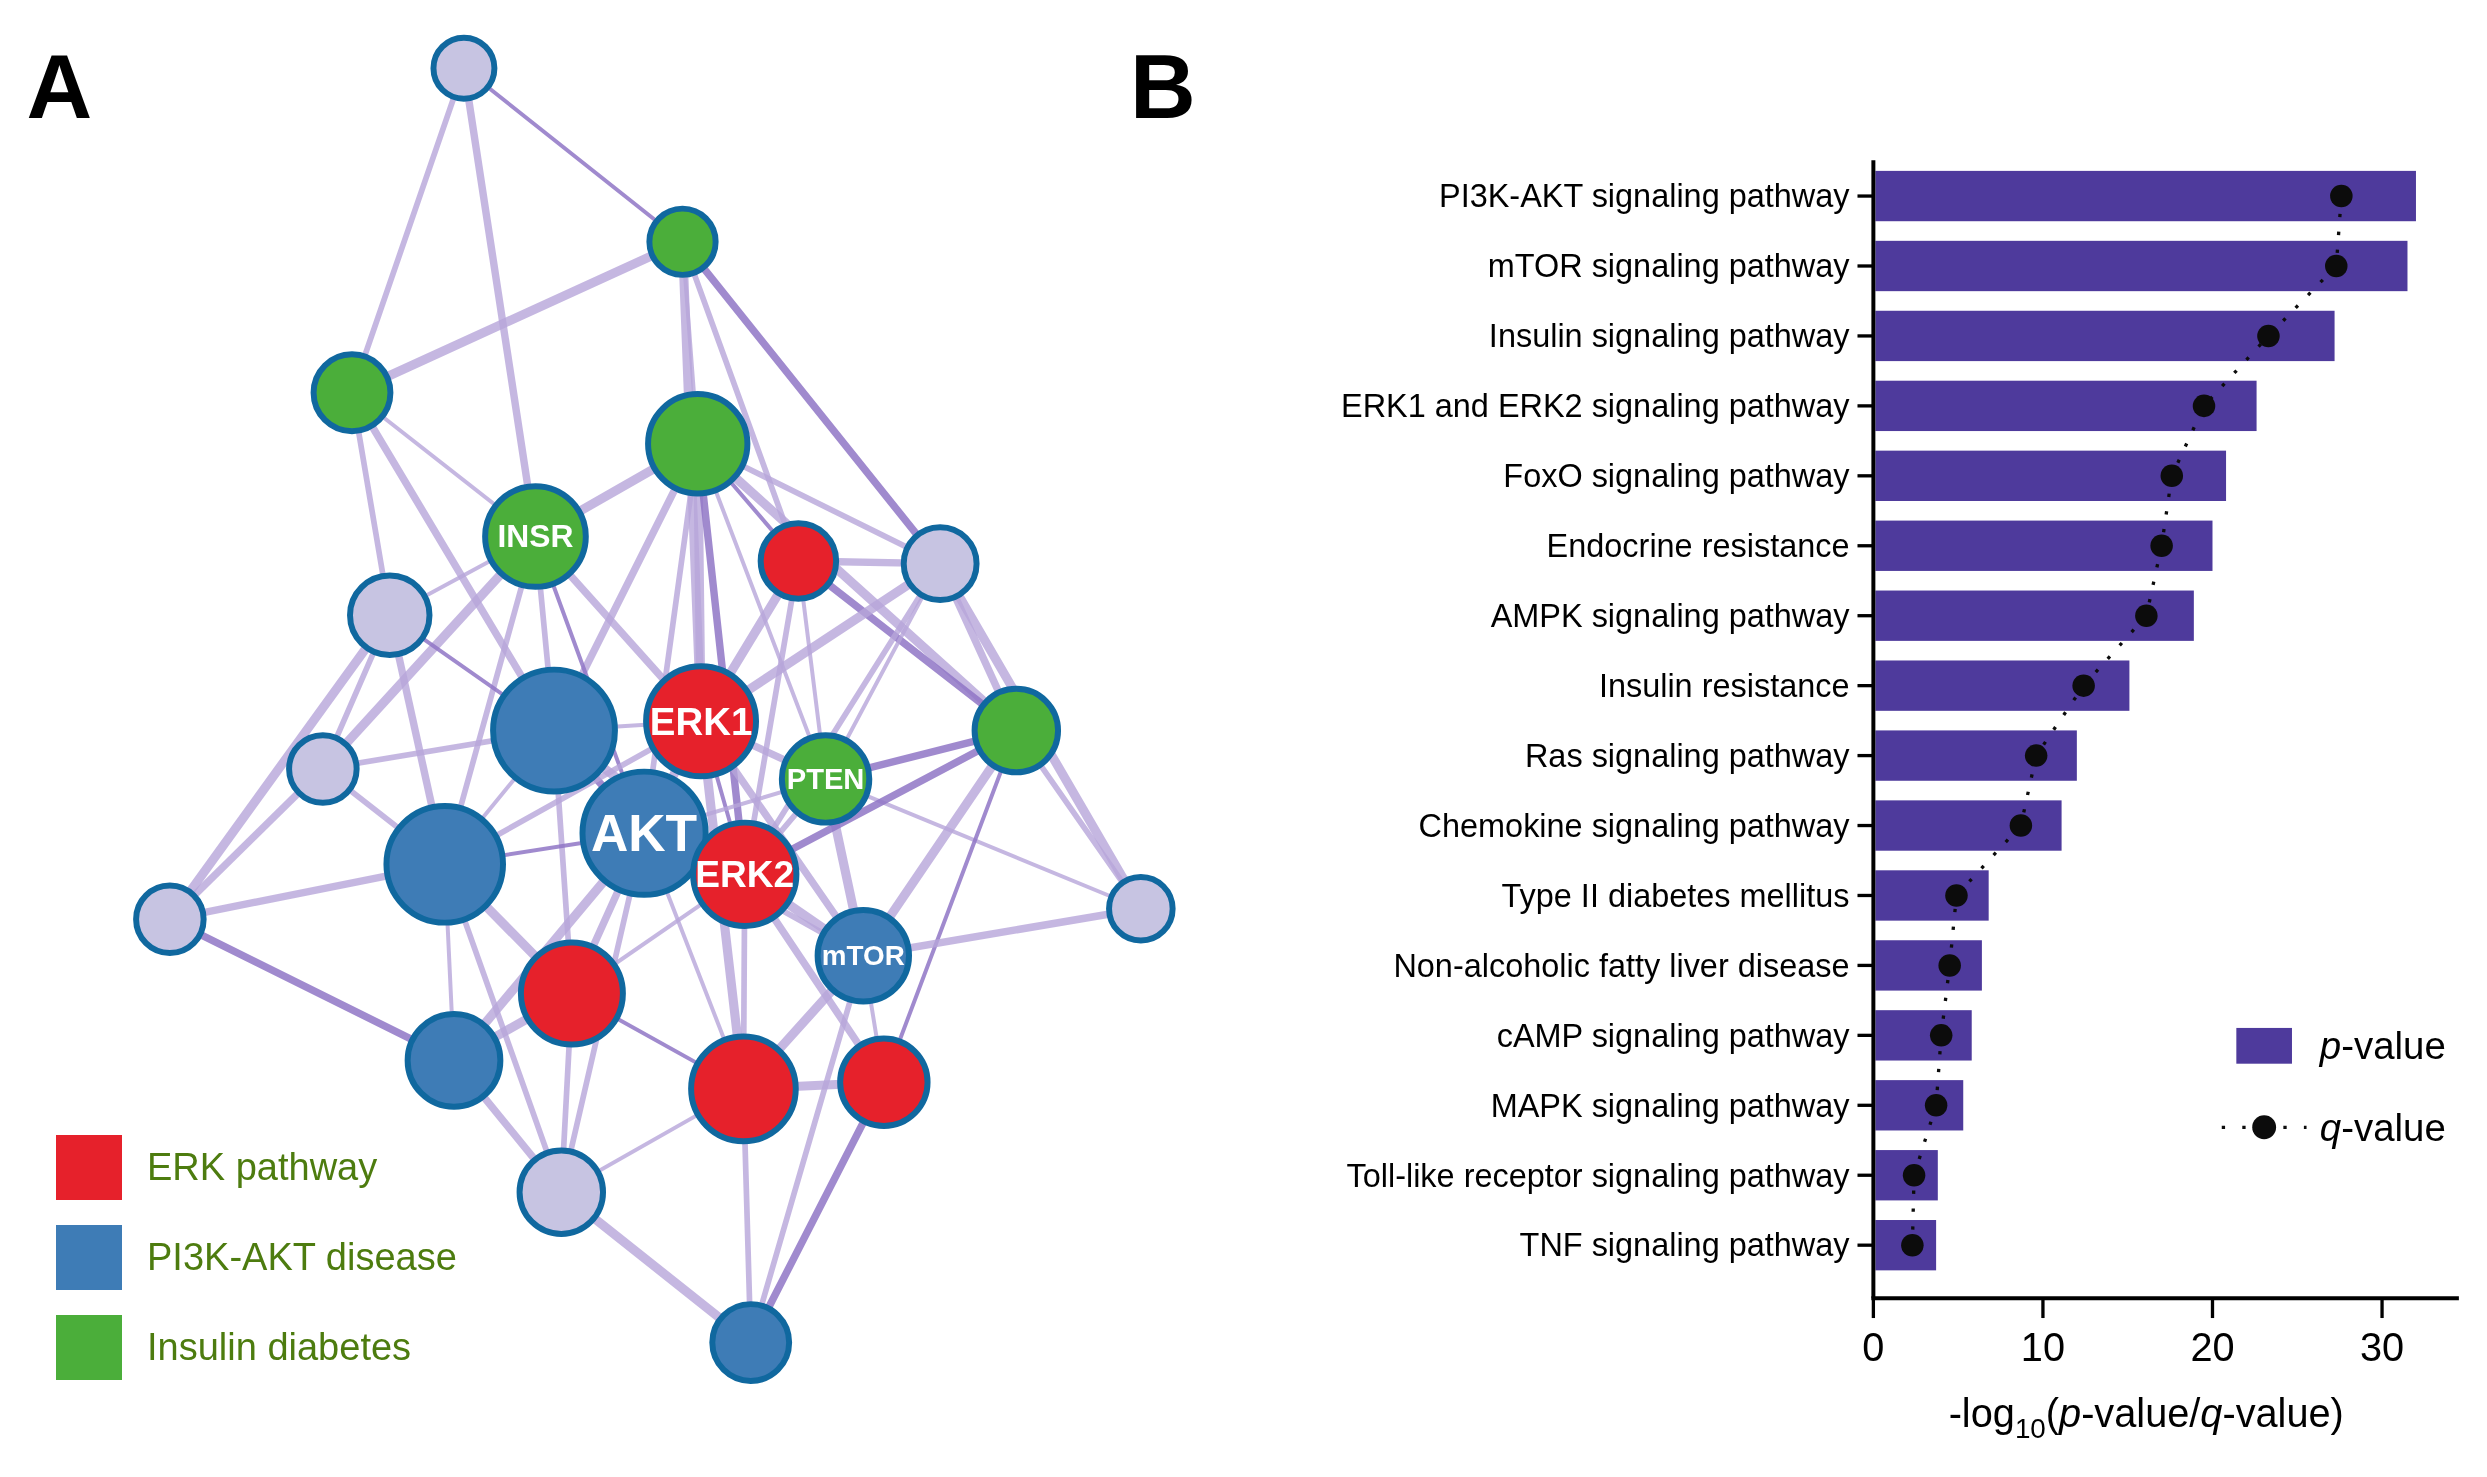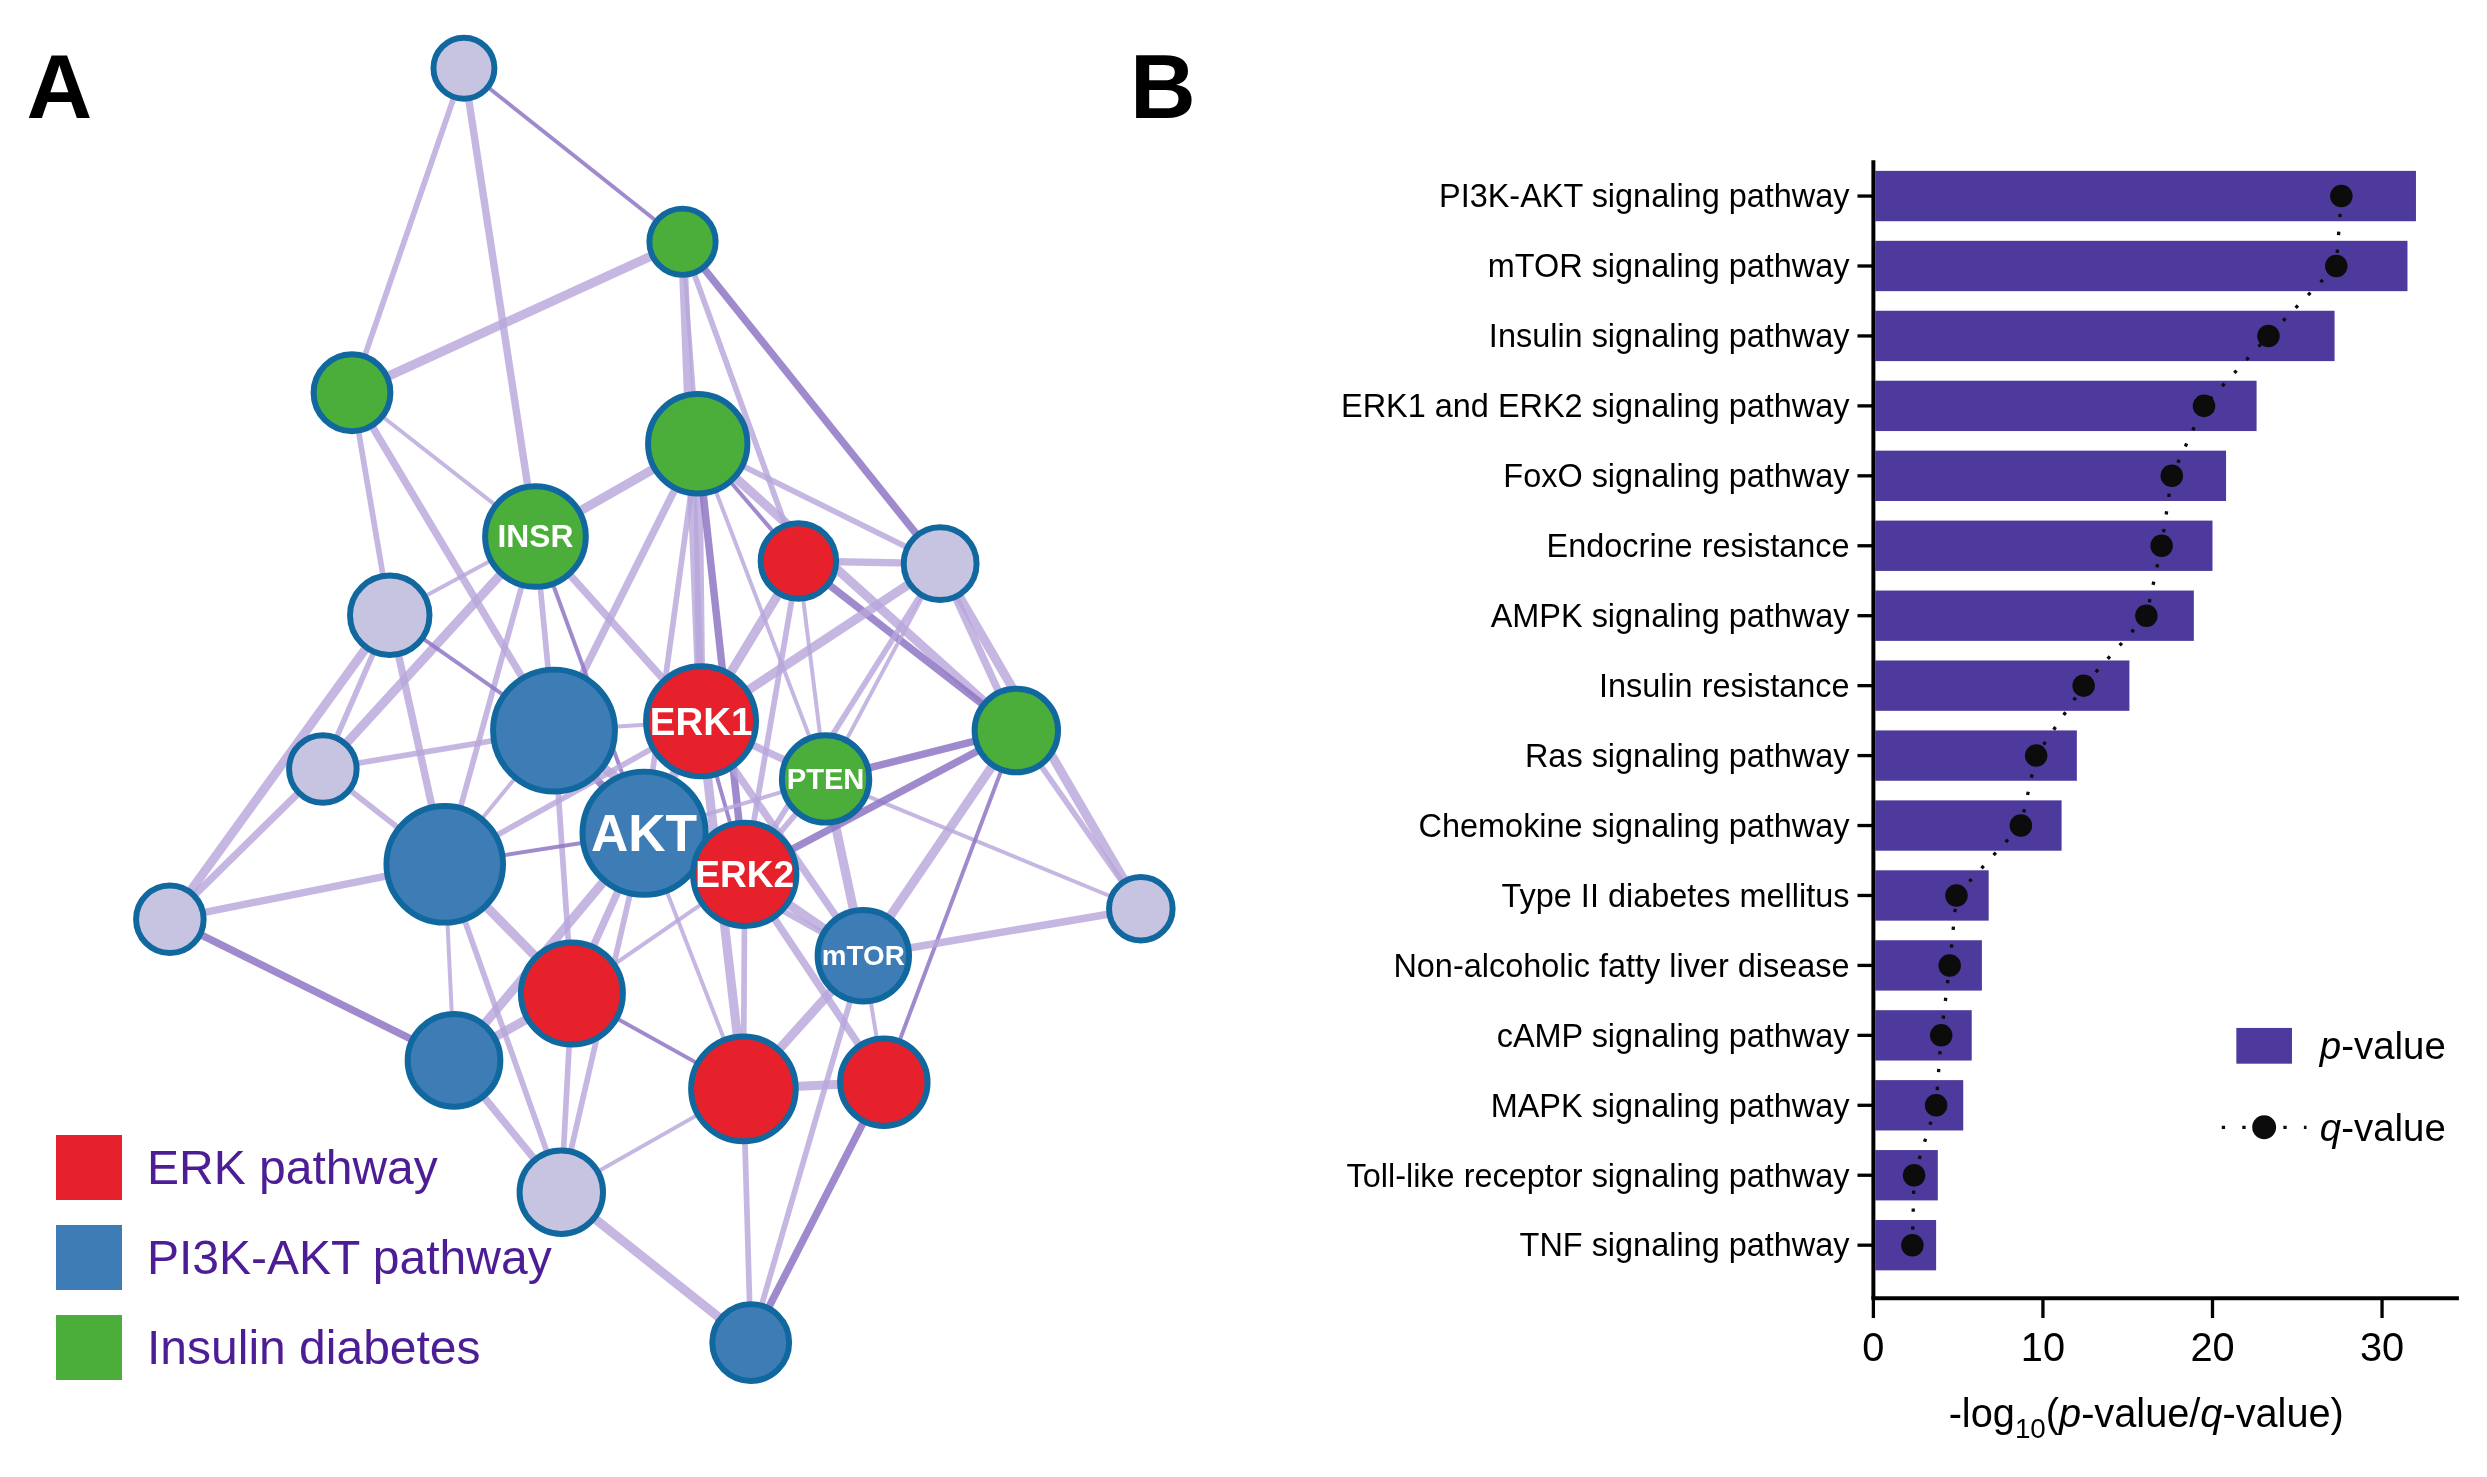--- a/index.html
+++ b/index.html
@@ -5,21 +5,21 @@
   html,body{margin:0;padding:0;background:#ffffff;}
   .page{position:relative;width:2487px;height:1477px;background:#fff;overflow:hidden;
         font-family:"Liberation Sans", sans-serif;}
   .panel-letter{position:absolute;font-size:91px;font-weight:800;color:#000;line-height:1;}
   #letterA{left:26.5px;top:41px;}
   #letterB{left:1130px;top:41px;}
   #figure-svg{position:absolute;left:0;top:0;}
   #panelA-legend{position:absolute;left:56px;top:1134px;display:flex;flex-direction:column;gap:24px;}
   .legend-row{display:flex;align-items:center;gap:25px;height:66px;}
   .legend-swatch{width:66px;height:65px;flex:0 0 auto;}
-  .legend-label{font-size:48px;color:#4c1d95;white-space:nowrap;}
+  .legend-label{font-size:38px;color:#4d7c0f;white-space:nowrap;}
 </style>
 </head>
 <body>
 
 <div class="page">
   <div class="panel-letter" id="letterA">A</div>
   <div class="panel-letter" id="letterB">B</div>
   <svg id="figure-svg" width="2487" height="1477" viewBox="0 0 3754 2230">
       <line x1="700" y1="103" x2="1030" y2="365" stroke="#8f76c6" stroke-width="6" stroke-opacity="0.85" stroke-linecap="round"></line>
       <line x1="700" y1="103" x2="531" y2="593" stroke="#b7a5da" stroke-width="8.6" stroke-opacity="0.8" stroke-linecap="round"></line>
@@ -226,21 +226,21 @@
       <text x="3502" y="1599" text-anchor="start" fill="#000" font-size="58" font-family="&quot;Liberation Sans&quot;, sans-serif"><tspan font-style="italic">p</tspan><tspan>-value</tspan></text>
       <text x="3502" y="1722" text-anchor="start" fill="#000" font-size="58" font-family="&quot;Liberation Sans&quot;, sans-serif"><tspan font-style="italic">q</tspan><tspan>-value</tspan></text>
     </svg>
   <div id="panelA-legend">
       <div class="legend-row">
         <div class="legend-swatch" style="background: rgb(230, 33, 43);"></div>
         <span class="legend-label">ERK pathway</span>
       </div>
       <div class="legend-row">
         <div class="legend-swatch" style="background: rgb(62, 124, 182);"></div>
-        <span class="legend-label">PI3K-AKT pathway</span>
+        <span class="legend-label">PI3K-AKT disease</span>
       </div>
       <div class="legend-row">
         <div class="legend-swatch" style="background: rgb(75, 174, 58);"></div>
         <span class="legend-label">Insulin diabetes</span>
       </div>
     </div>
 </div>
 
 
 </body></html>

